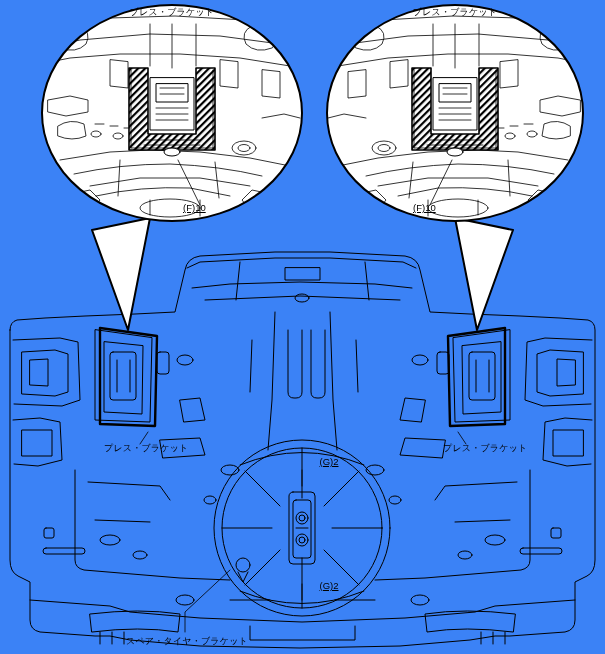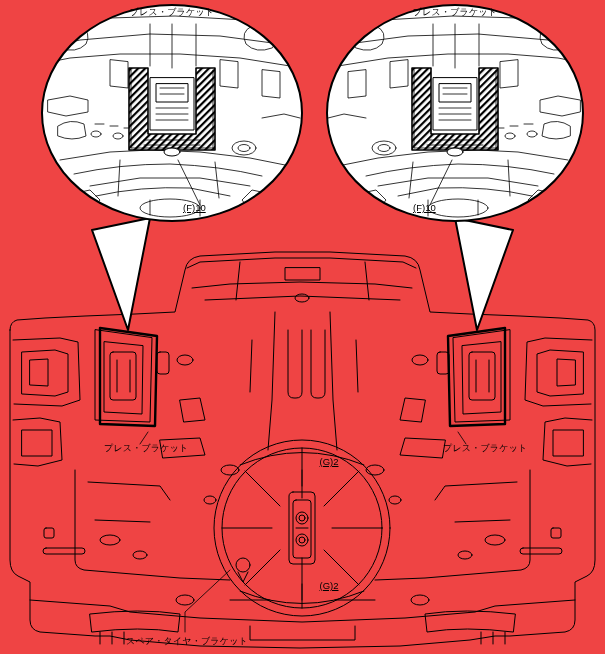--- a/index.html
+++ b/index.html
@@ -7,21 +7,21 @@
     padding: 0;
     background: #ffffff;
   }
   body {
     font-family: "Liberation Sans", sans-serif;
   }
   #root {
     position: relative;
     width: 605px;
     height: 654px;
-    background: #ef4444;
+    background: #3b82f6;
     overflow: hidden;
   }
   svg#diagram {
     position: absolute;
     left: 0;
     top: 0;
     width: 605px;
     height: 654px;
   }
   .lbl {

